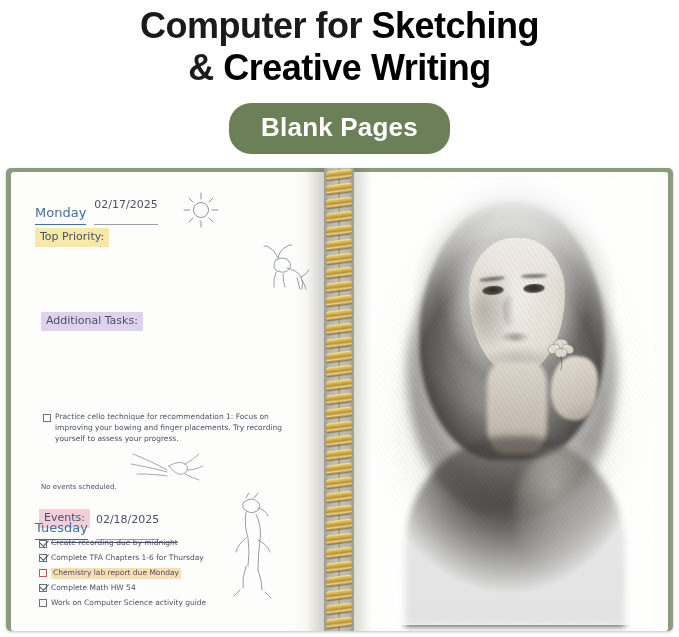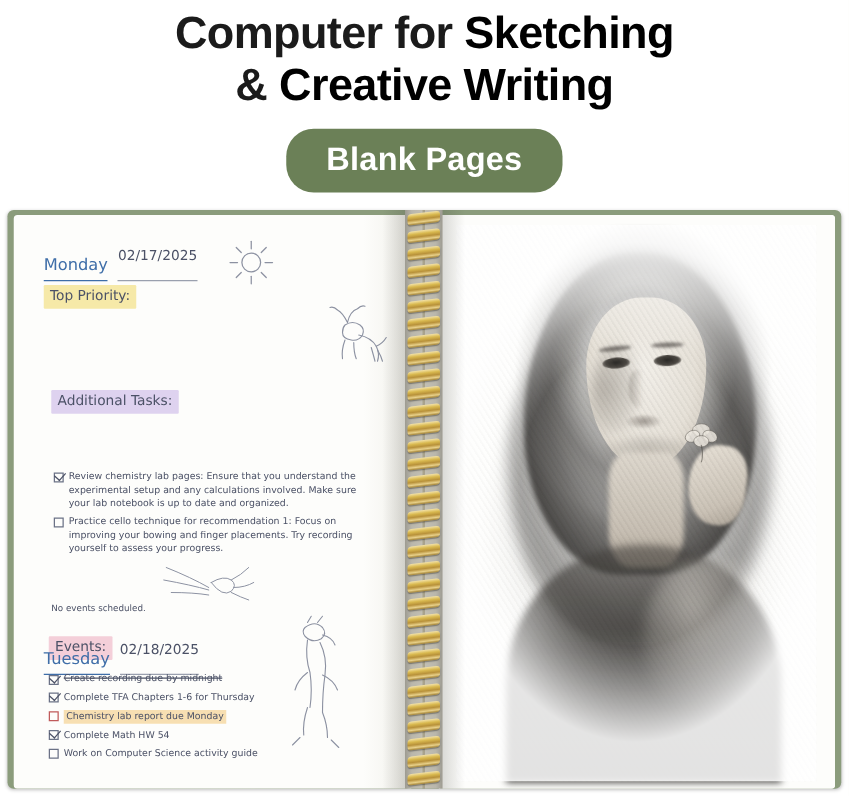--- a/index.html
+++ b/index.html
@@ -429,24 +429,20 @@
             <path d="M20 20 q6 -4 12 0 q4 3 2 8 q-3 5 -9 4 q-7 -1 -7 -6 q0 -4 2 -6z"></path>
             <path d="M31 28 q10 2 14 9 q3 6 1 12"></path>
             <path d="M20 32 q-3 8 -2 15 M27 34 q0 8 2 13 M41 38 q2 7 3 11 M46 40 q3 5 4 9"></path>
             <path d="M45 37 q5 -2 8 -7"></path>
           </g>
         </svg>
       </div>
 
       <div class="sec-additional">
         <span class="hl hl-purple">Additional Tasks:</span>
-      </div>
-      <div class="task2 tline">
-        <span class="cb checked"></span>
-        <span>Review chemistry lab pages: Ensure that you understand the experimental setup and any calculations involved. Make sure your lab notebook is up to date and organized.</span>
       </div>
       <div class="task3 tline">
         <span class="cb"></span>
         <span>Practice cello technique for recommendation 1: Focus on improving your bowing and finger placements. Try recording yourself to assess your progress.</span>
       </div>
 
       <div class="doodle comet">
         <svg width="80" height="34" viewBox="0 0 80 34">
           <g fill="none" stroke="#6d7489" stroke-width="0.8" stroke-linecap="round">
             <path d="M4 4 q20 8 34 16"></path>

